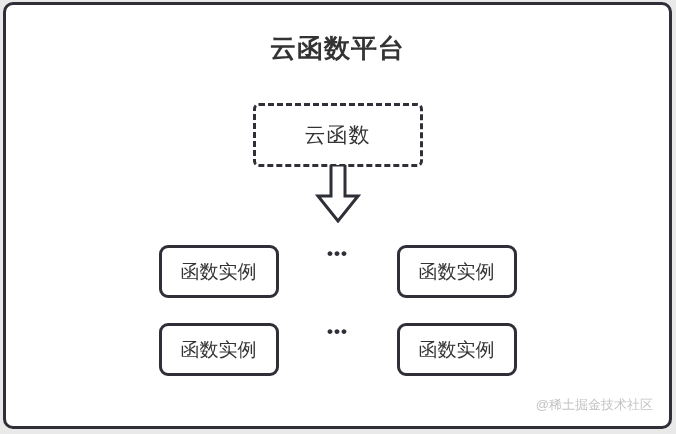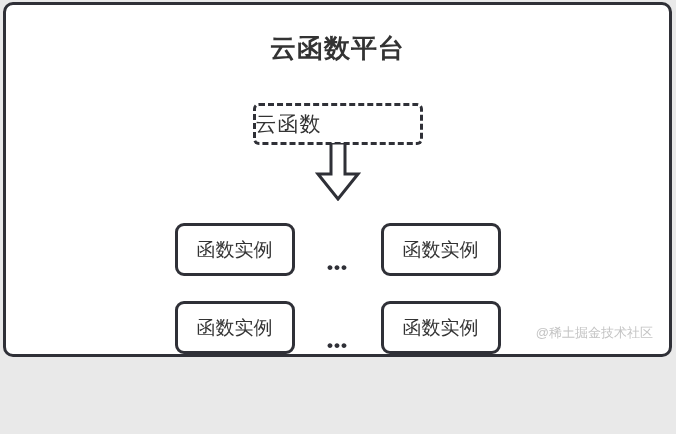--- a/index.html
+++ b/index.html
@@ -12,21 +12,21 @@
   * { box-sizing: border-box; margin: 0; padding: 0; }
   html, body {
     width: 676px; height: 434px;
     font-family: "Liberation Sans", "DejaVu Sans", sans-serif;
     background: var(--page-background);
     overflow: hidden;
   }
   .card {
     position: absolute;
     left: 3px; top: 2px;
-    width: 669px; height: 355px;
+    width: 669px; height: 427px;
     background: var(--background);
     border: 3px solid var(--border);
     border-radius: 10px;
     display: flex;
     flex-direction: column;
     align-items: center;
   }
   .title {
     margin-top: 26px;
     font-size: 26px;
@@ -35,20 +35,21 @@
     color: var(--text);
     letter-spacing: 1px;
   }
   .cloud-fn-box {
     margin-top: 38px;
     width: 170px; height: 64px;
     border: 3px dashed var(--border);
     border-radius: 6px;
     display: flex;
     align-items: center;
+    justify-content: center;
     font-size: 21px;
     color: var(--text);
     letter-spacing: 1px;
     background: var(--background);
   }
   .arrow-wrap {
     margin-top: -2px;
     height: 58px;
     display: flex;
     align-items: flex-start;
@@ -56,22 +57,22 @@
     color: var(--border);
   }
   .rows {
     margin-top: 22px;
     display: flex;
     flex-direction: column;
     gap: 25px;
   }
   .row {
     display: flex;
-    align-items: flex-end;
-    gap: 28px;
+    align-items: flex-start;
+    gap: 44px;
   }
   .instance-box {
     width: 120px; height: 53px;
     border: 3px solid var(--border);
     border-radius: 9px;
     background: var(--background);
     display: flex;
     align-items: center;
     justify-content: center;
     font-size: 19px;

